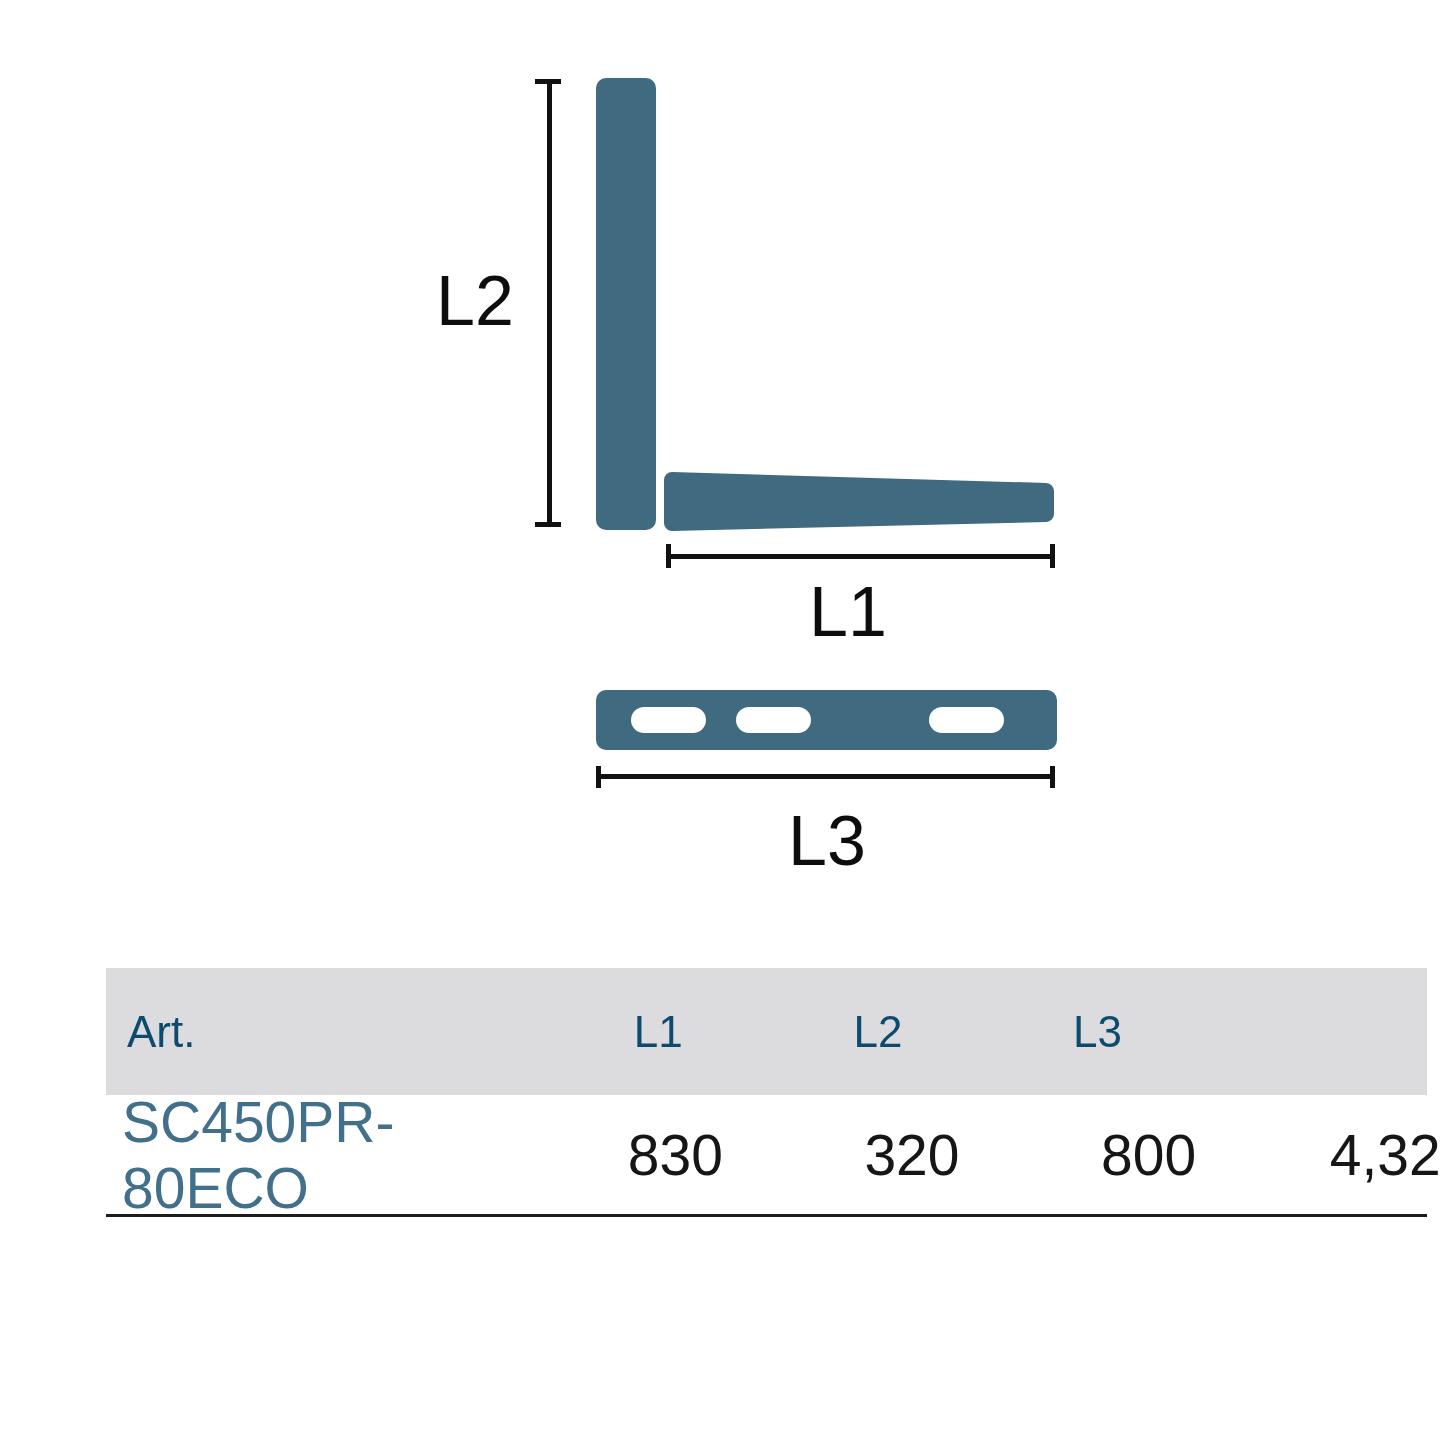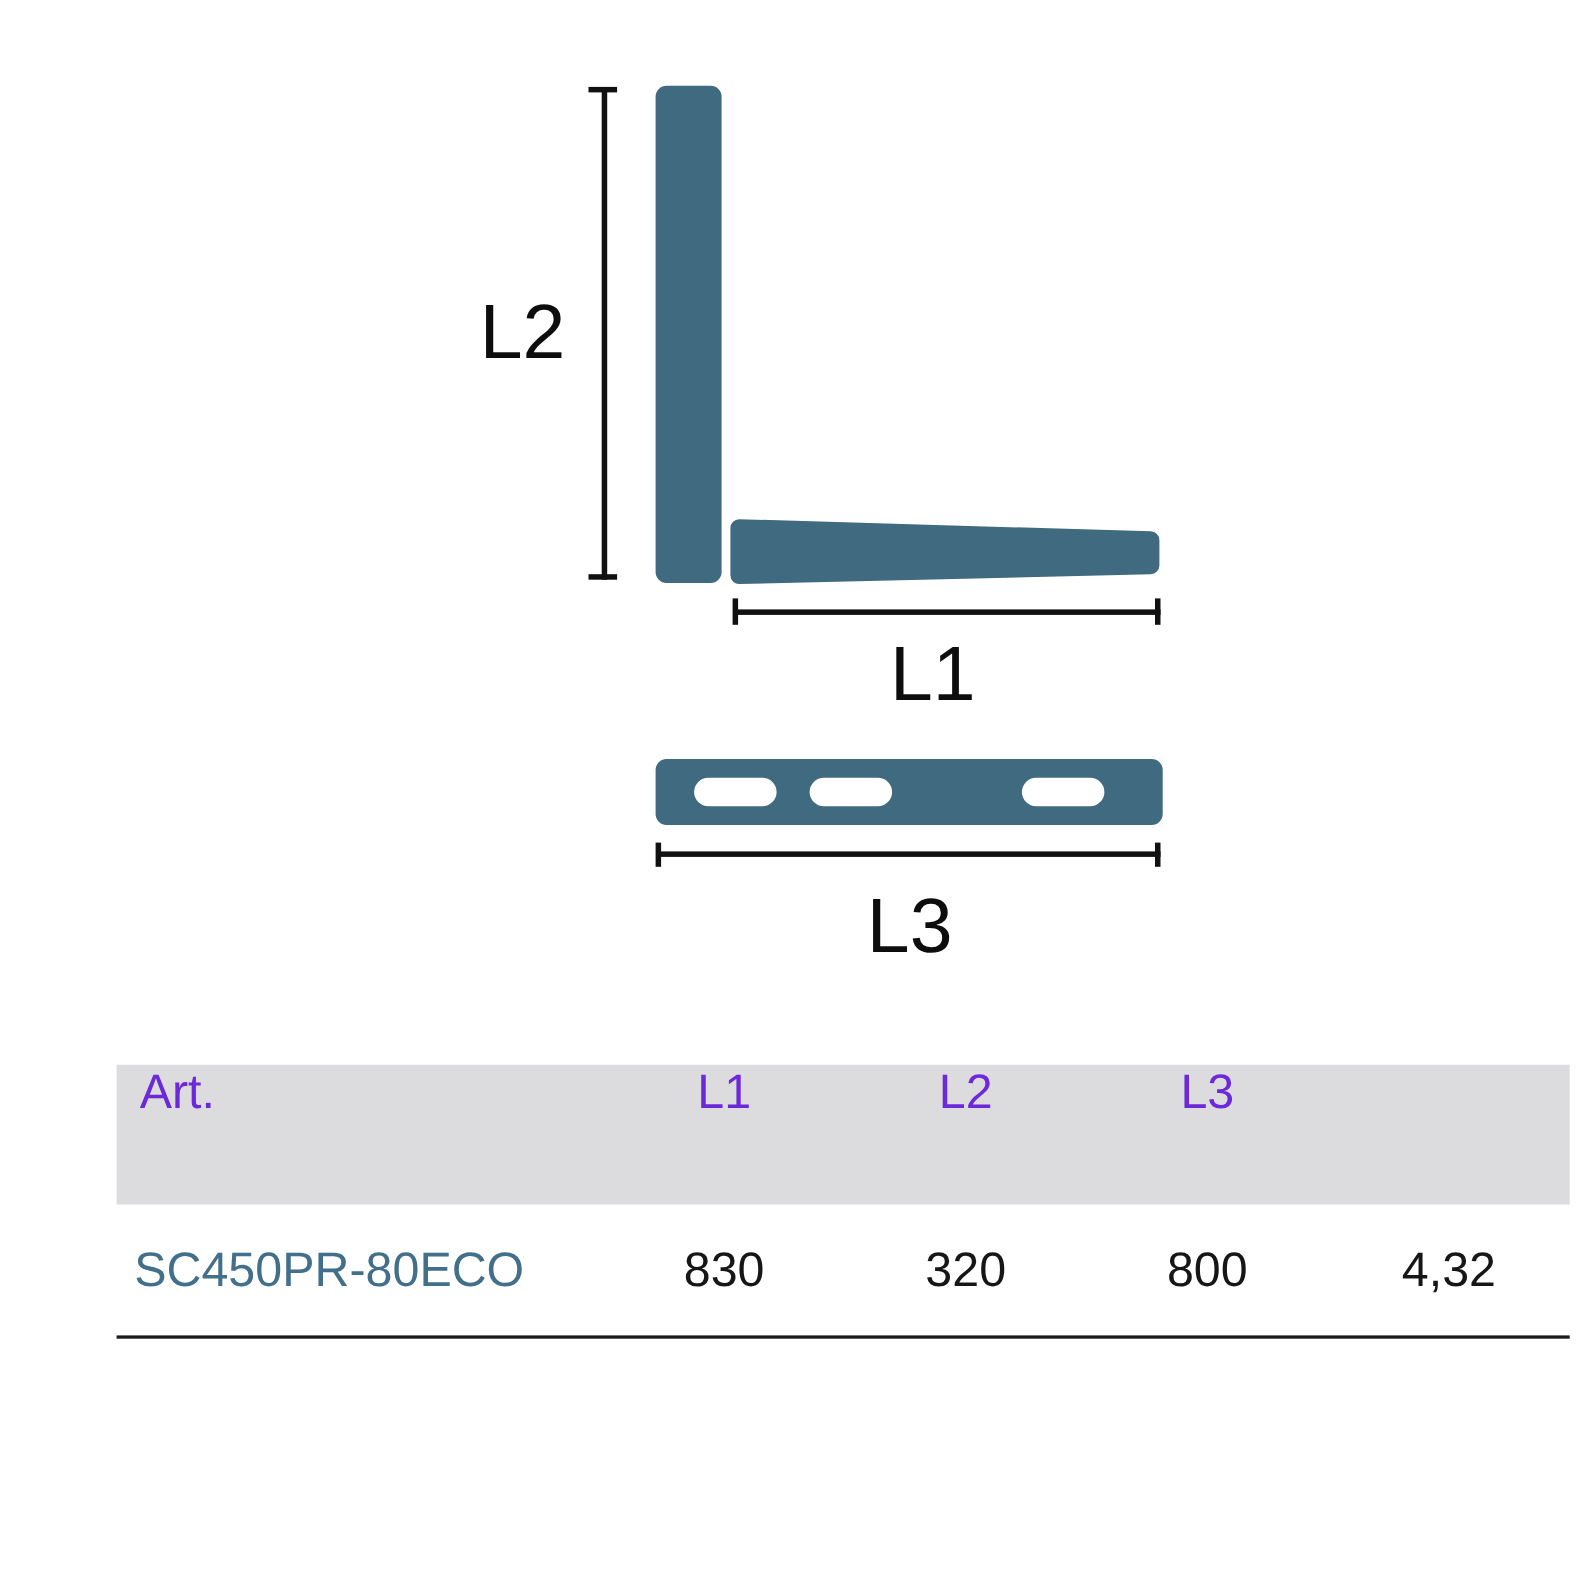--- a/index.html
+++ b/index.html
@@ -39,26 +39,26 @@
     width:140px;text-align:center;font-size:70px;line-height:85px;
     color:#0d0d0d;letter-spacing:0;
   }
   .lab-l2{left:361px;top:259px;}
   .lab-l1{left:734px;top:570px;}
   .lab-l3{left:713px;top:799px;}
 
   
   .spec-table{left:62px;top:968px;width:1321px;}
   .thead{
-    display:flex;align-items:flex-start;height:127px;background:var(--header-bg);
-    font-size:44px;color:#6d28d9;
+    display:flex;align-items:center;height:127px;background:var(--header-bg);
+    font-size:44px;color:#0c4a6e;
   }
   .trow{
     display:flex;align-items:center;height:119px;
-    border-bottom:3px solid var(--ink);font-size:44px;color:#161616;
+    border-bottom:3px solid var(--ink);font-size:57px;color:#161616;gap:17px;
   }
   .c-art{flex:0 0 33.5%;text-align:left;box-sizing:border-box;}
   .thead .c-art{padding-left:21px;}
   .trow  .c-art{padding-left:16px;color:var(--teal-text);}
   .c-num{flex:0 0 16.625%;text-align:center;}
 </style>
 </head>
 <body>
 
 <div class="page">

